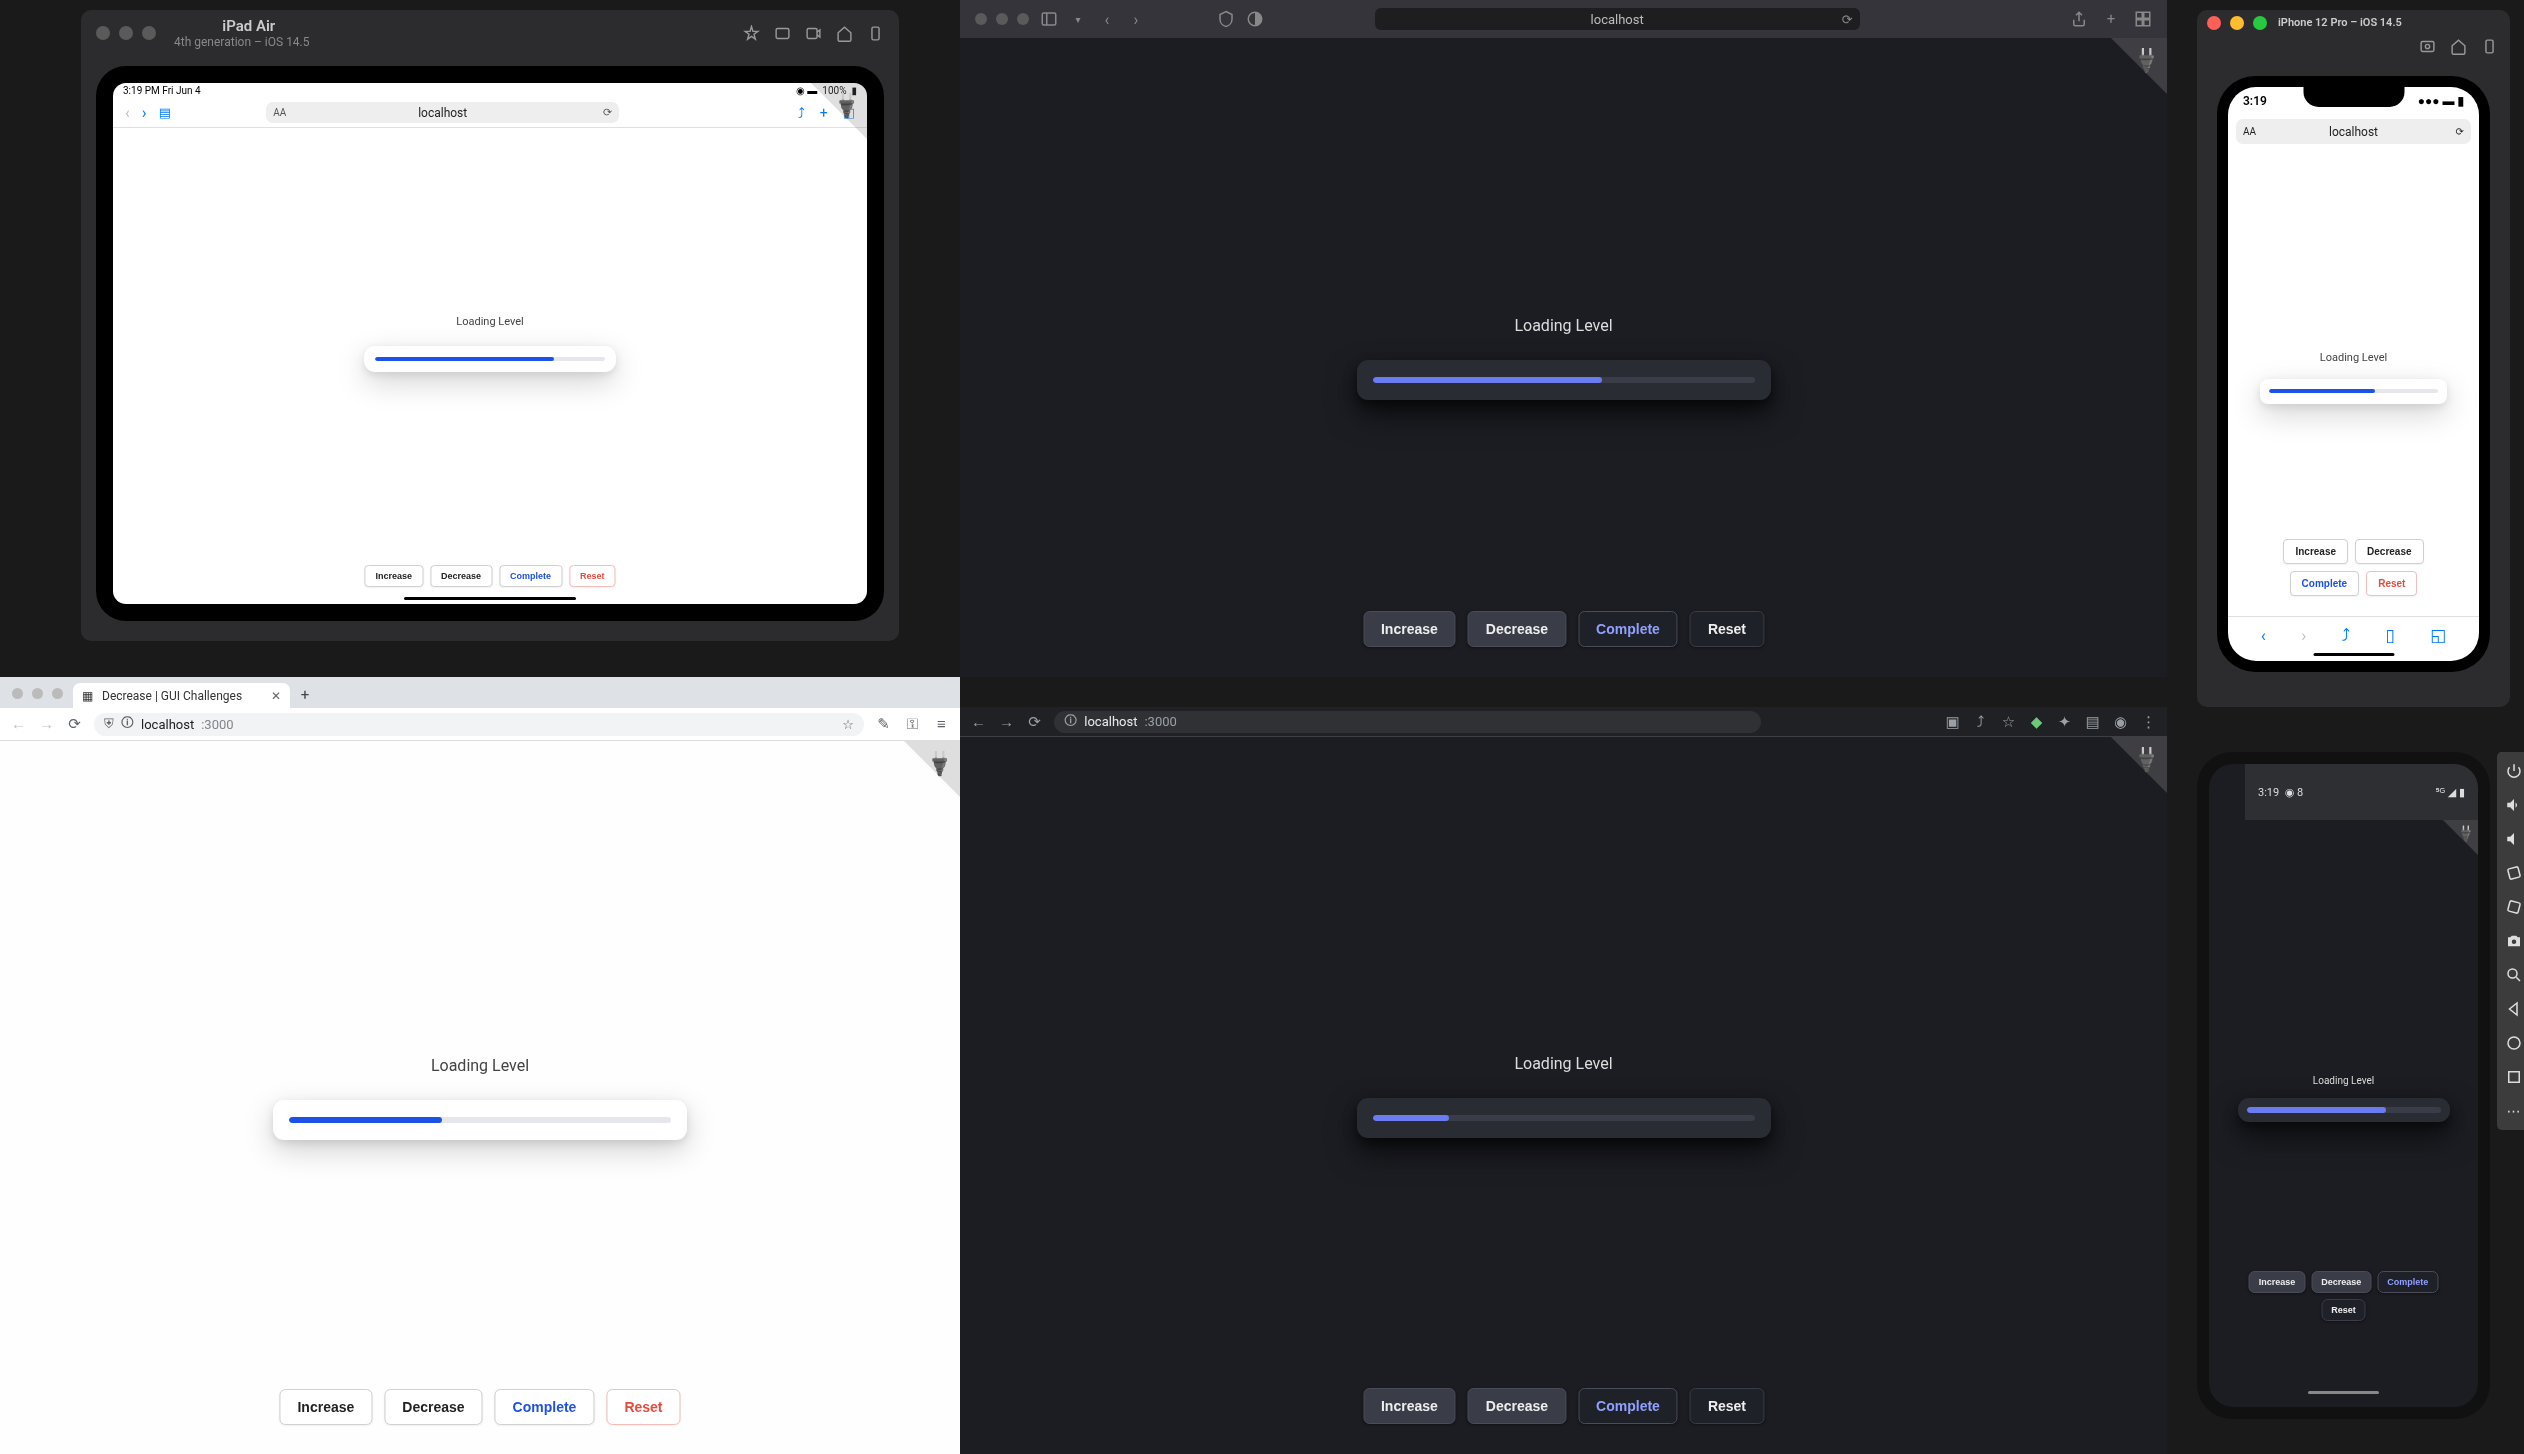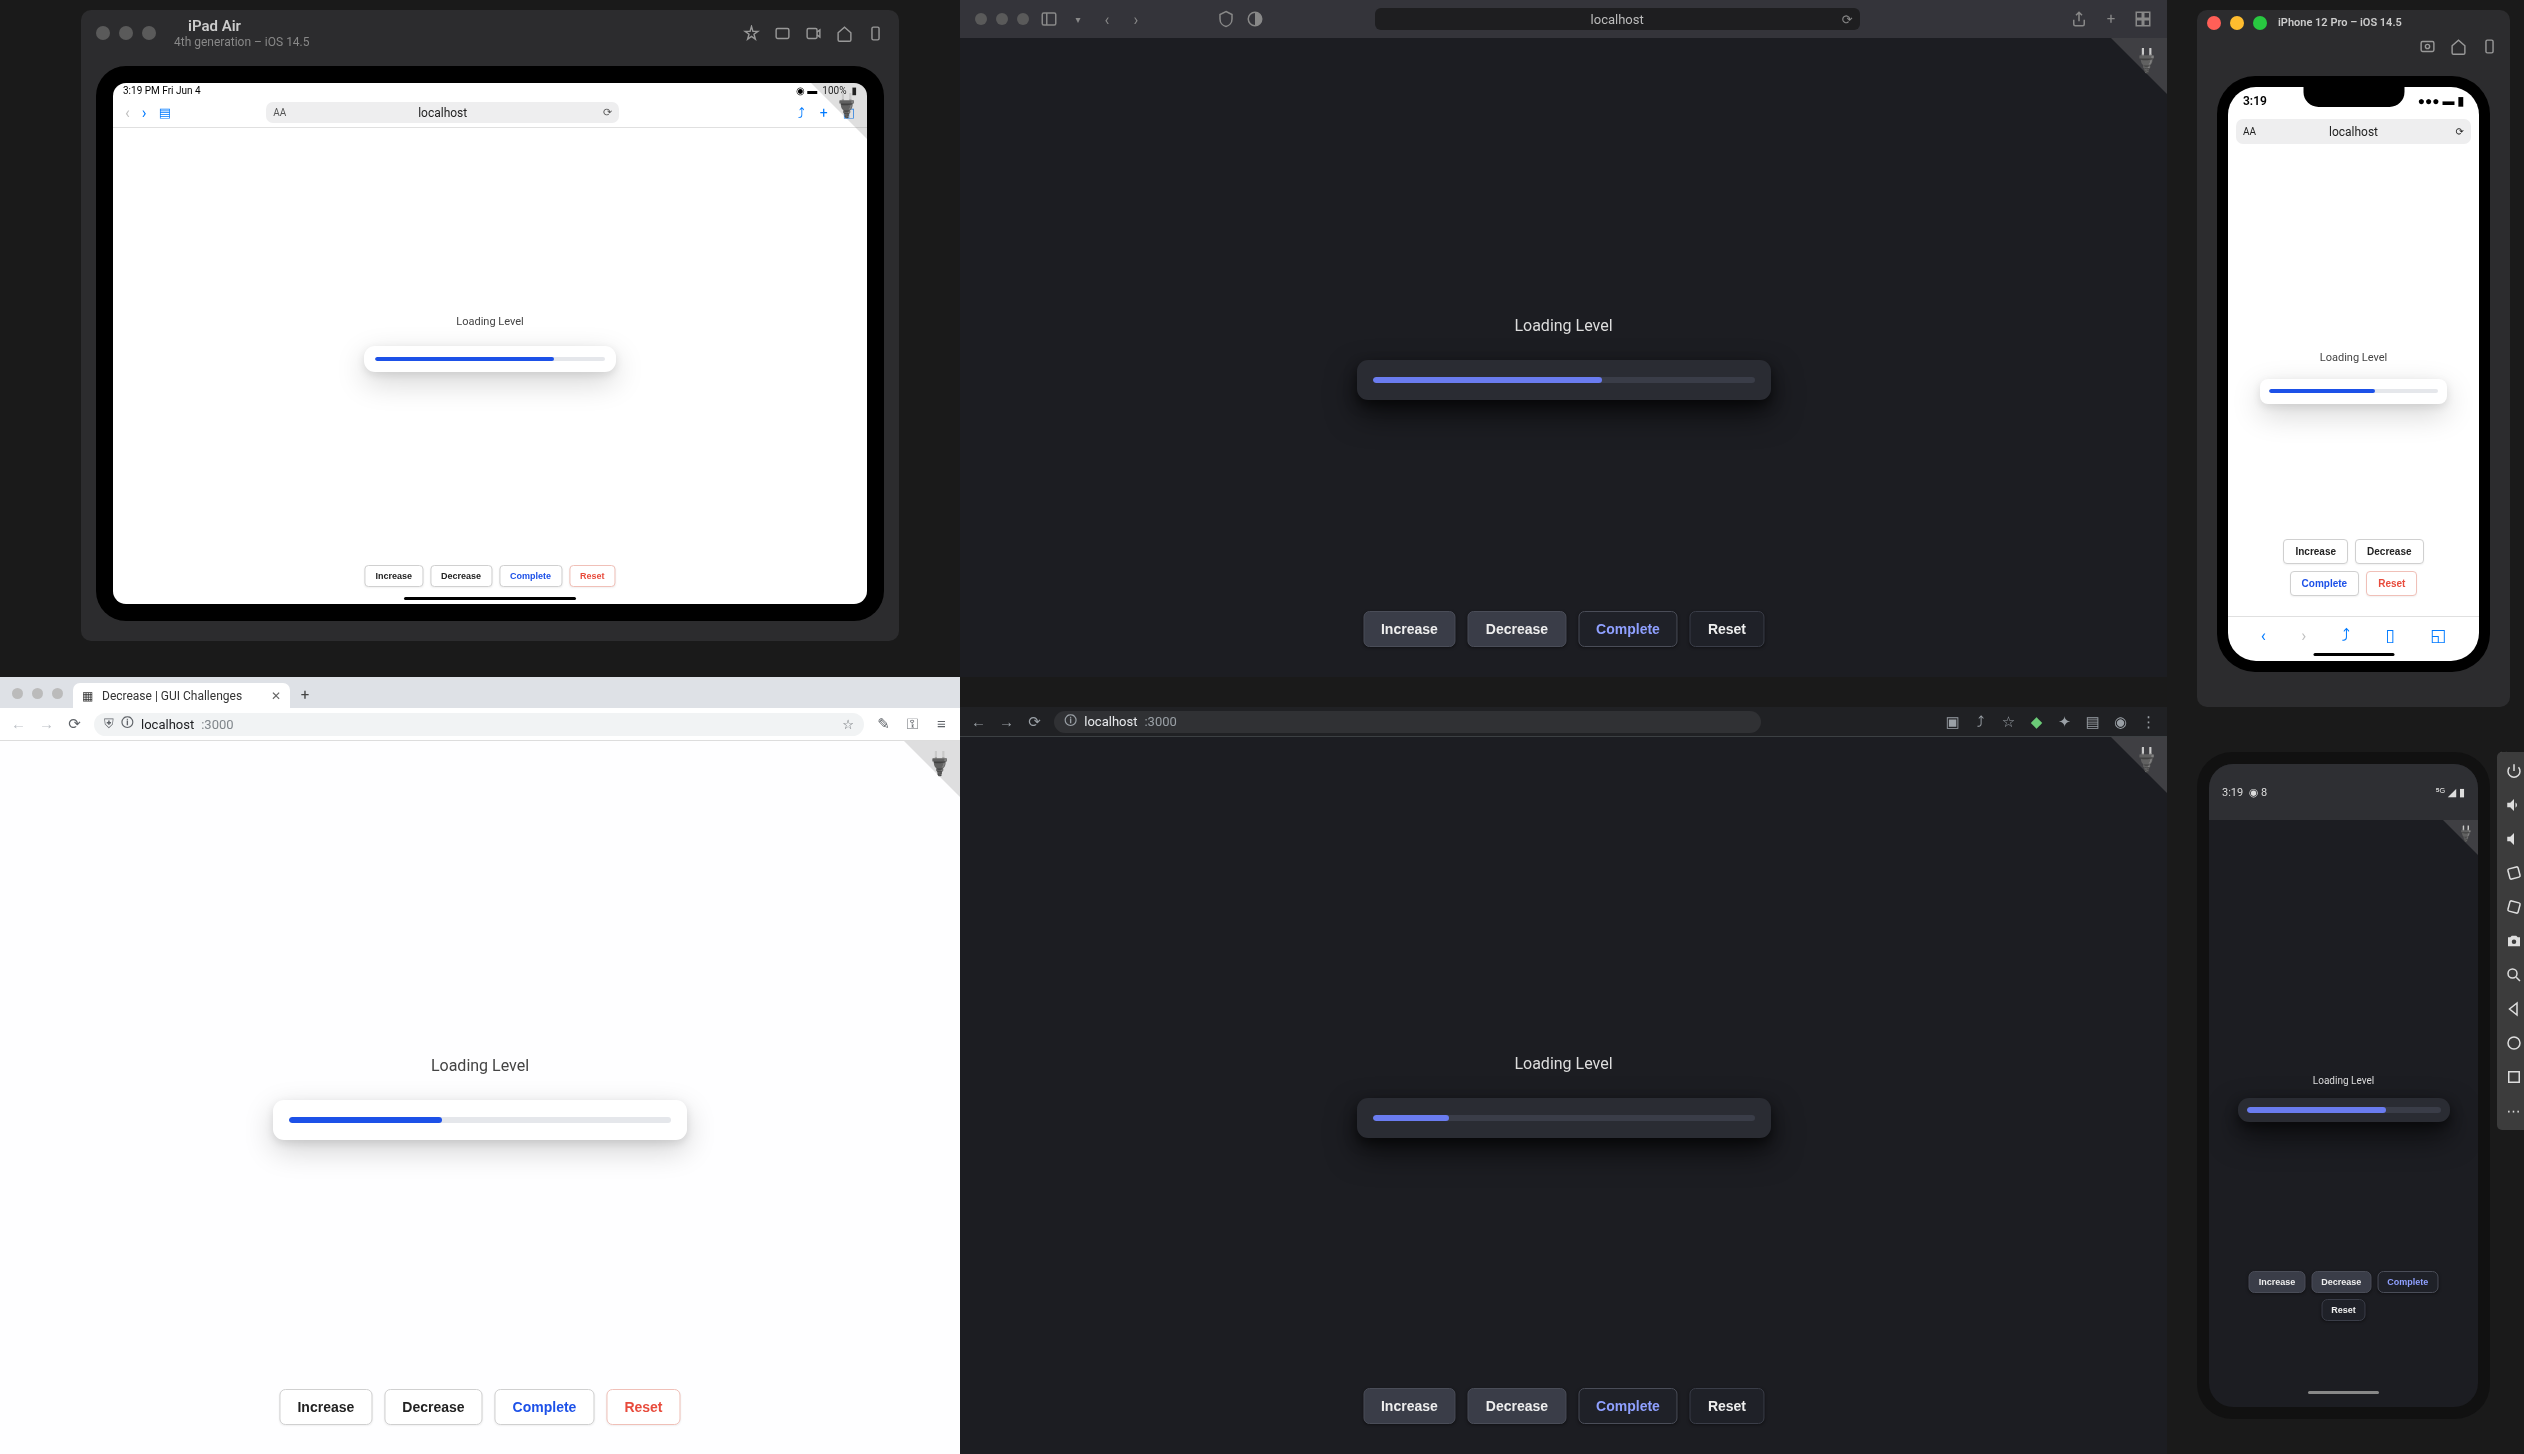--- a/index.html
+++ b/index.html
@@ -26,21 +26,21 @@
   display: flex;
   align-items: center;
   padding: 0 15px;
   gap: 12px;
 }
 .traffic-lights { display: flex; gap: 9px; }
 .tl { width: 14px; height: 14px; border-radius: 50%; }
 .tl.red { background: #5a5a5a; }
 .tl.yellow { background: #5a5a5a; }
 .tl.green { background: #5a5a5a; }
-.ipad-titlebar .title { color: #ccc; font-size: 15px; font-weight: 600; margin-left: 20px; }
+.ipad-titlebar .title { color: #ccc; font-size: 15px; font-weight: 600; margin-left: 20px; text-align: center; }
 .ipad-titlebar .subtitle { color: #888; font-size: 12px; margin-left: 6px; }
 .ipad-titlebar .tb-icons { margin-left: auto; display: flex; gap: 14px; }
 .tb-icon { width: 17px; height: 17px; color: #999; display: flex; align-items: center; justify-content: center; }
 .tb-icon svg { width: 100%; height: 100%; }
 
 .ipad-device {
   position: absolute;
   left: 15px; top: 56px;
   width: 788px; height: 555px;
   background: #000;
@@ -332,20 +332,21 @@
   background: #111;
   border-radius: 35px;
   padding: 12px;
 }
 .android-screen {
   width: 100%; height: 100%;
   background: #1c1d22;
   border-radius: 24px;
   position: relative;
   overflow: hidden;
+  padding-left: 36px;
 }
 .android-status {
   height: 56px;
   background: #2e2f33;
   display: flex;
   align-items: center;
   padding: 0 13px;
   font-size: 11px;
   color: #ddd;
   justify-content: space-between;

